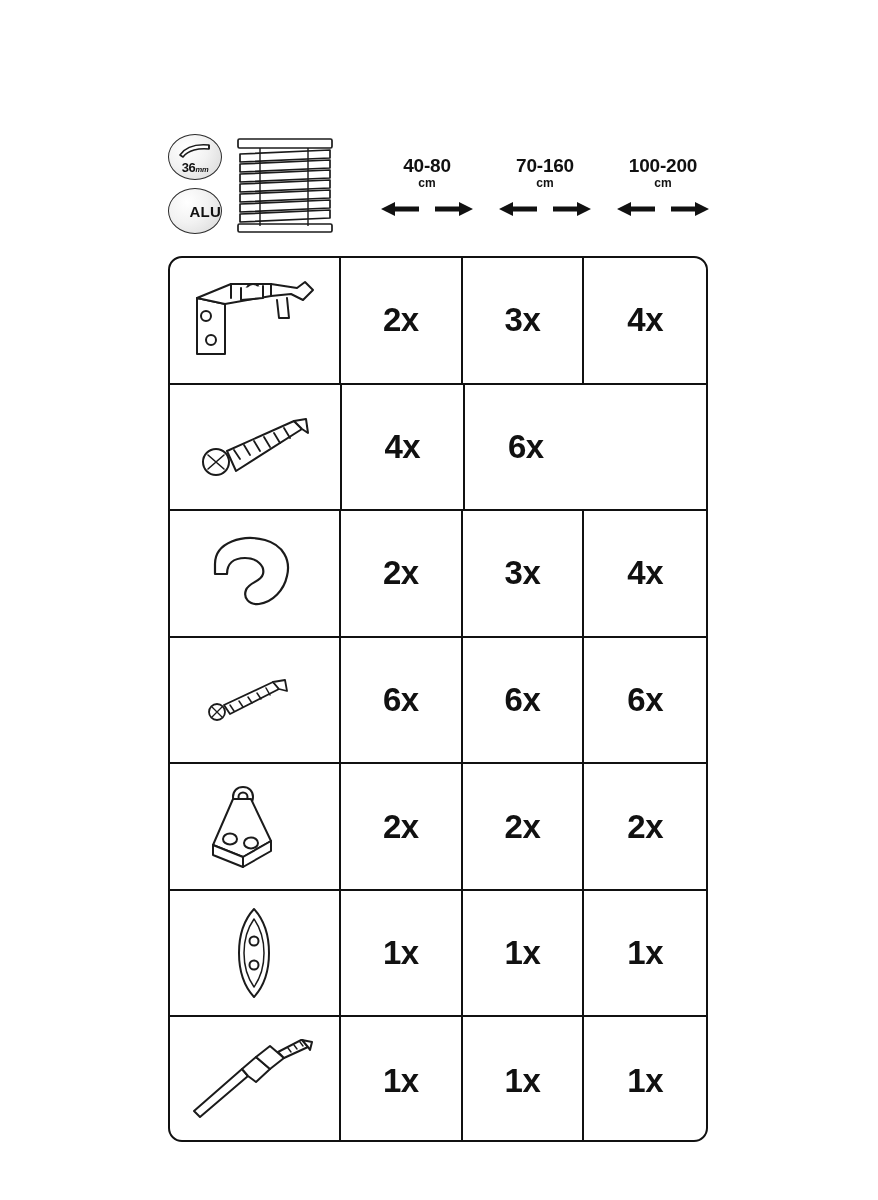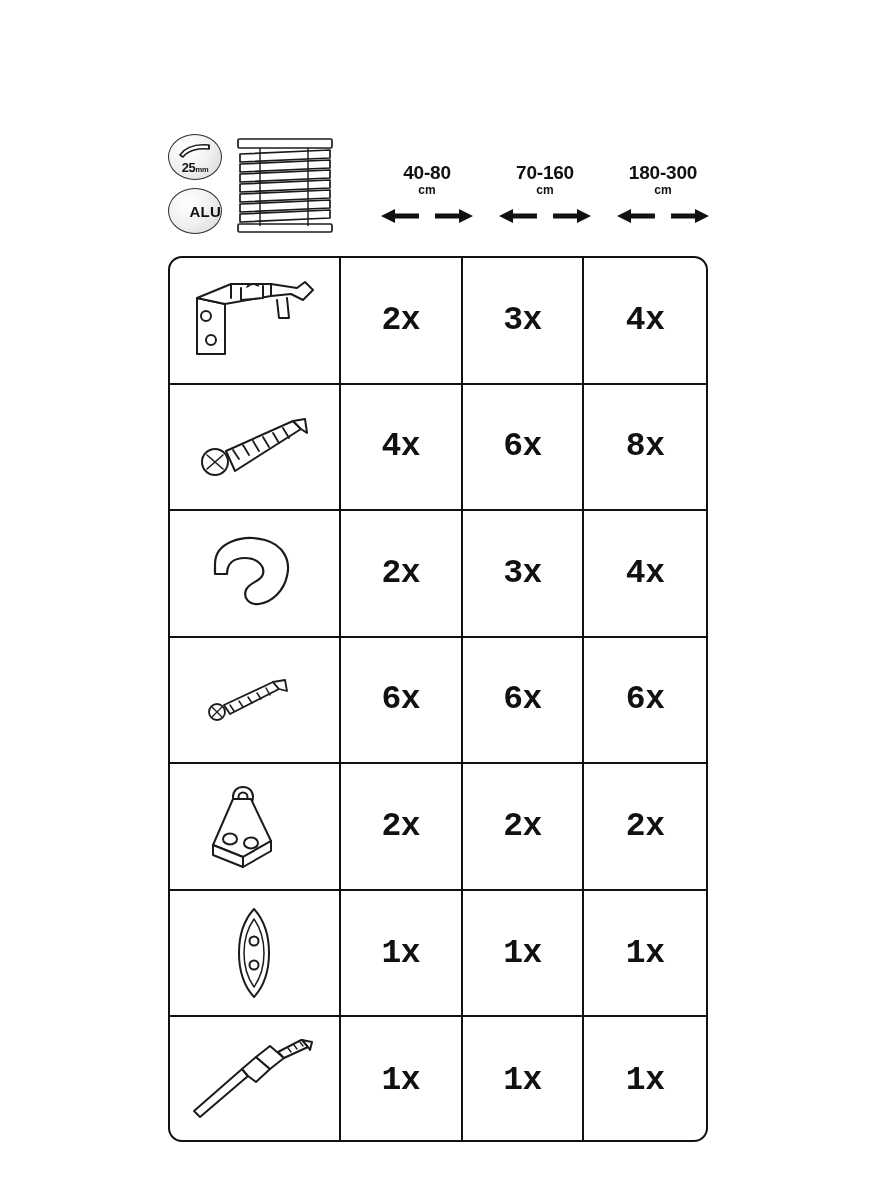--- a/index.html
+++ b/index.html
@@ -69,20 +69,21 @@
     text-align: center;
     font-size: 13px;
     font-weight: 700;
     letter-spacing: -0.3px;
     line-height: 1;
   }
   .badge-25-label .unit {
     font-size: 7.5px;
     font-weight: 700;
     vertical-align: baseline;
+    font-style: italic;
   }
   .badge-alu-label {
     position: absolute;
     left: 0;
     right: 0;
     top: 50%;
     transform: translateY(-50%);
     text-align: right;
     font-size: 15px;
     font-weight: 700;
@@ -101,21 +102,21 @@
 
   .width-cols {
     position: absolute;
     left: 196px;
     top: 0;
     width: 344px;
     height: 118px;
   }
   .width-col {
     position: absolute;
-    top: 35px;
+    top: 28px;
     width: 126px;
     text-align: center;
   }
   .width-col.c1 { left: 0px; }
   .width-col.c2 { left: 118px; }
   .width-col.c3 { left: 236px; }
   .width-col .range {
     font-size: 19px;
     font-weight: 700;
     line-height: 1.05;
@@ -165,21 +166,20 @@
   .cell-qty {
     width: 122.5px;
     box-sizing: border-box;
     border-right: 2.5px solid #111111;
     display: flex;
     align-items: center;
     justify-content: center;
     font-size: 33px;
     font-weight: 700;
     letter-spacing: -0.5px;
-    font-family: Liberation Mono, monospace;
   }
   .cell-qty:last-child { border-right: none; }
 
   .part-art {
     position: absolute;
     left: 0; top: 0; right: 0; bottom: 0;
     display: flex;
     align-items: center;
     justify-content: center;
   }
@@ -195,21 +195,21 @@
     <div class="badges">
 
       <div class="badge badge-25">
         <span class="slat-shape">
           <svg width="34" height="16" viewBox="0 0 34 16">
             <path d="M2 12 C8 3, 20 1, 31 2 L31 6 C21 5, 10 7, 5 14 Z" fill="#ffffff" stroke="#1b1b1b" stroke-width="1.6" stroke-linejoin="round"></path>
             <path d="M31 2 L31 6" stroke="#1b1b1b" stroke-width="1.6"></path>
           </svg>
         </span>
         <span class="badge-25-label">
-          <span>25</span><span class="unit">mm</span>
+          <span>36</span><span class="unit">mm</span>
         </span>
       </div>
 
       <div class="badge badge-alu">
         <span class="badge-alu-label">ALU</span>
       </div>
 
     </div>
 
     <div class="blind-icon">
@@ -256,21 +256,21 @@
           <svg width="96" height="20" viewBox="0 0 96 20">
             <g fill="#111111">
               <path d="M2 10 L16 3 L16 7.5 L40 7.5 L40 12.5 L16 12.5 L16 17 Z"></path>
               <path d="M94 10 L80 3 L80 7.5 L56 7.5 L56 12.5 L80 12.5 L80 17 Z"></path>
             </g>
           </svg>
         </div>
       </div>
 
       <div class="width-col c3">
-        <div class="range">180-300</div>
+        <div class="range">100-200</div>
         <div class="unit">cm</div>
         <div class="arrows">
           <svg width="96" height="20" viewBox="0 0 96 20">
             <g fill="#111111">
               <path d="M2 10 L16 3 L16 7.5 L40 7.5 L40 12.5 L16 12.5 L16 17 Z"></path>
               <path d="M94 10 L80 3 L80 7.5 L56 7.5 L56 12.5 L80 12.5 L80 17 Z"></path>
             </g>
           </svg>
         </div>
       </div>
@@ -312,21 +312,20 @@
               <path d="M18 48 L34 62 M34 48 L18 62" stroke-width="1.6"></path>
               <path d="M37 44 L104 14 L112 22 L46 64 Z"></path>
               <path d="M44 43 L50 52 M54 38 L60 48 M64 34 L70 44 M74 30 L80 40 M84 26 L90 36 M94 21 L100 31" stroke-width="1.8" fill="none"></path>
               <path d="M104 14 L116 12 L118 26 L112 22 Z"></path>
             </g>
           </svg>
         </div>
       </div>
       <div class="cell-qty">4x</div>
       <div class="cell-qty">6x</div>
-      <div class="cell-qty">8x</div>
     </div>
 
     <div class="row">
       <div class="cell-icon">
         <div class="part-art">
           <svg width="110" height="86" viewBox="0 0 110 86">
             <g stroke="#1b1b1b" stroke-width="2.2" fill="#ffffff" stroke-linejoin="round" stroke-linecap="round">
               <path d="M16 34 C16 12, 44 4, 66 10 C84 15, 92 30, 88 46
                        C85 60, 74 72, 60 74 C50 75, 44 68, 47 60
                        C50 52, 62 52, 64 44 C66 36, 58 28, 46 28

